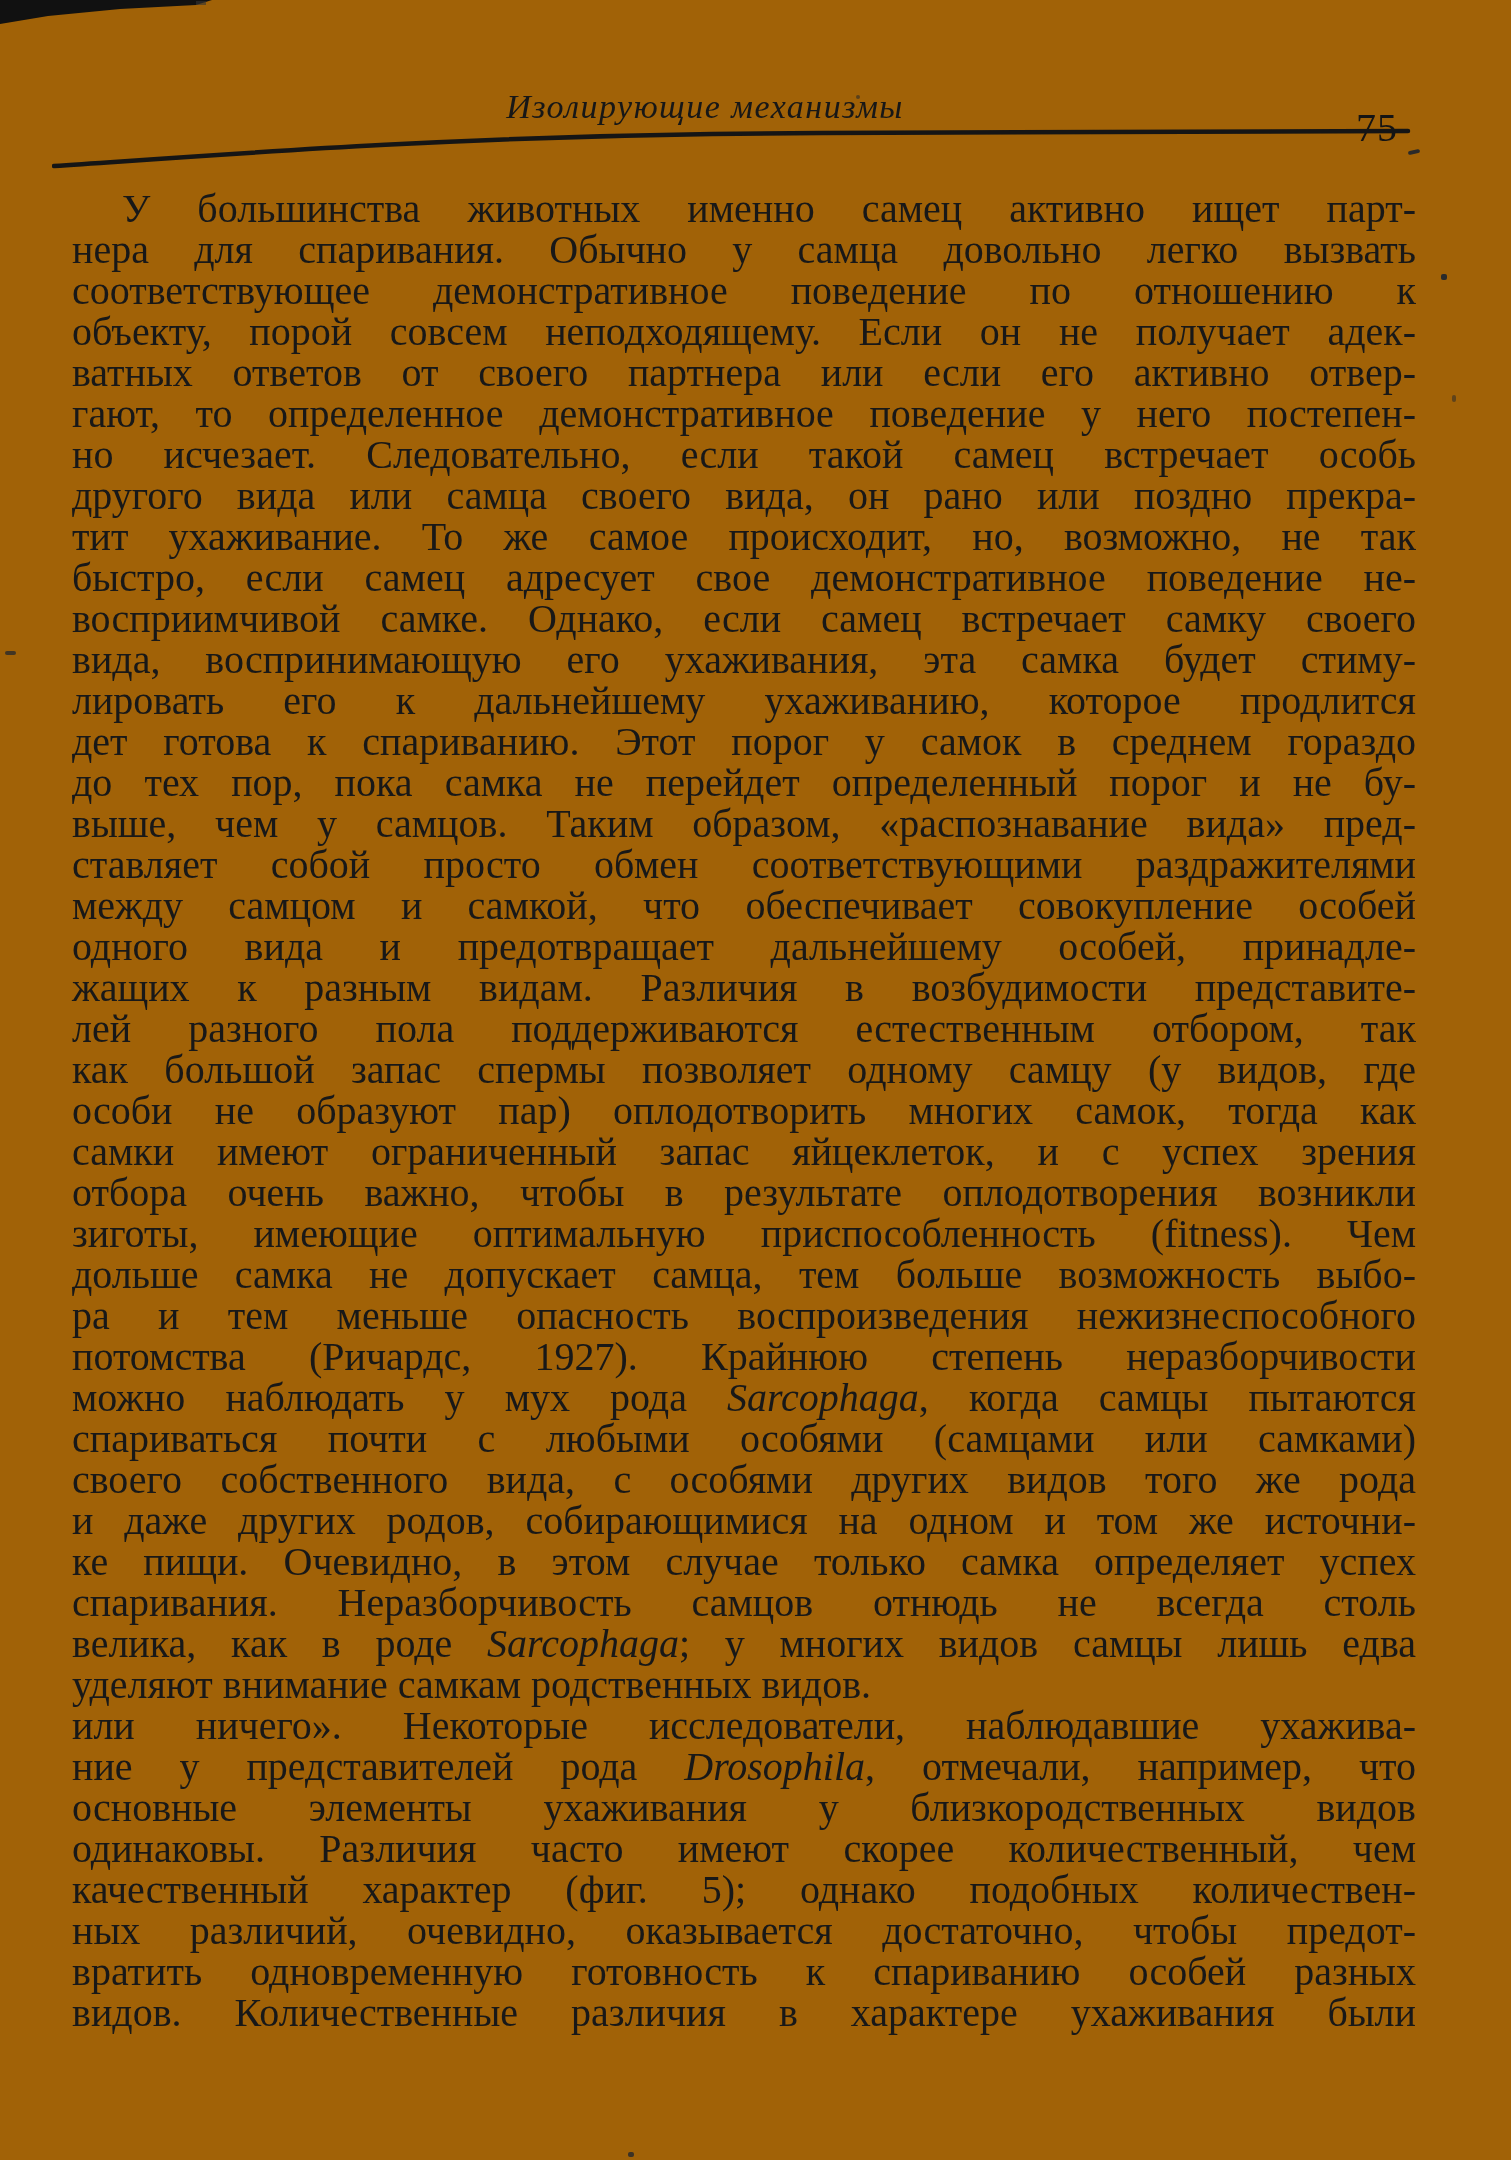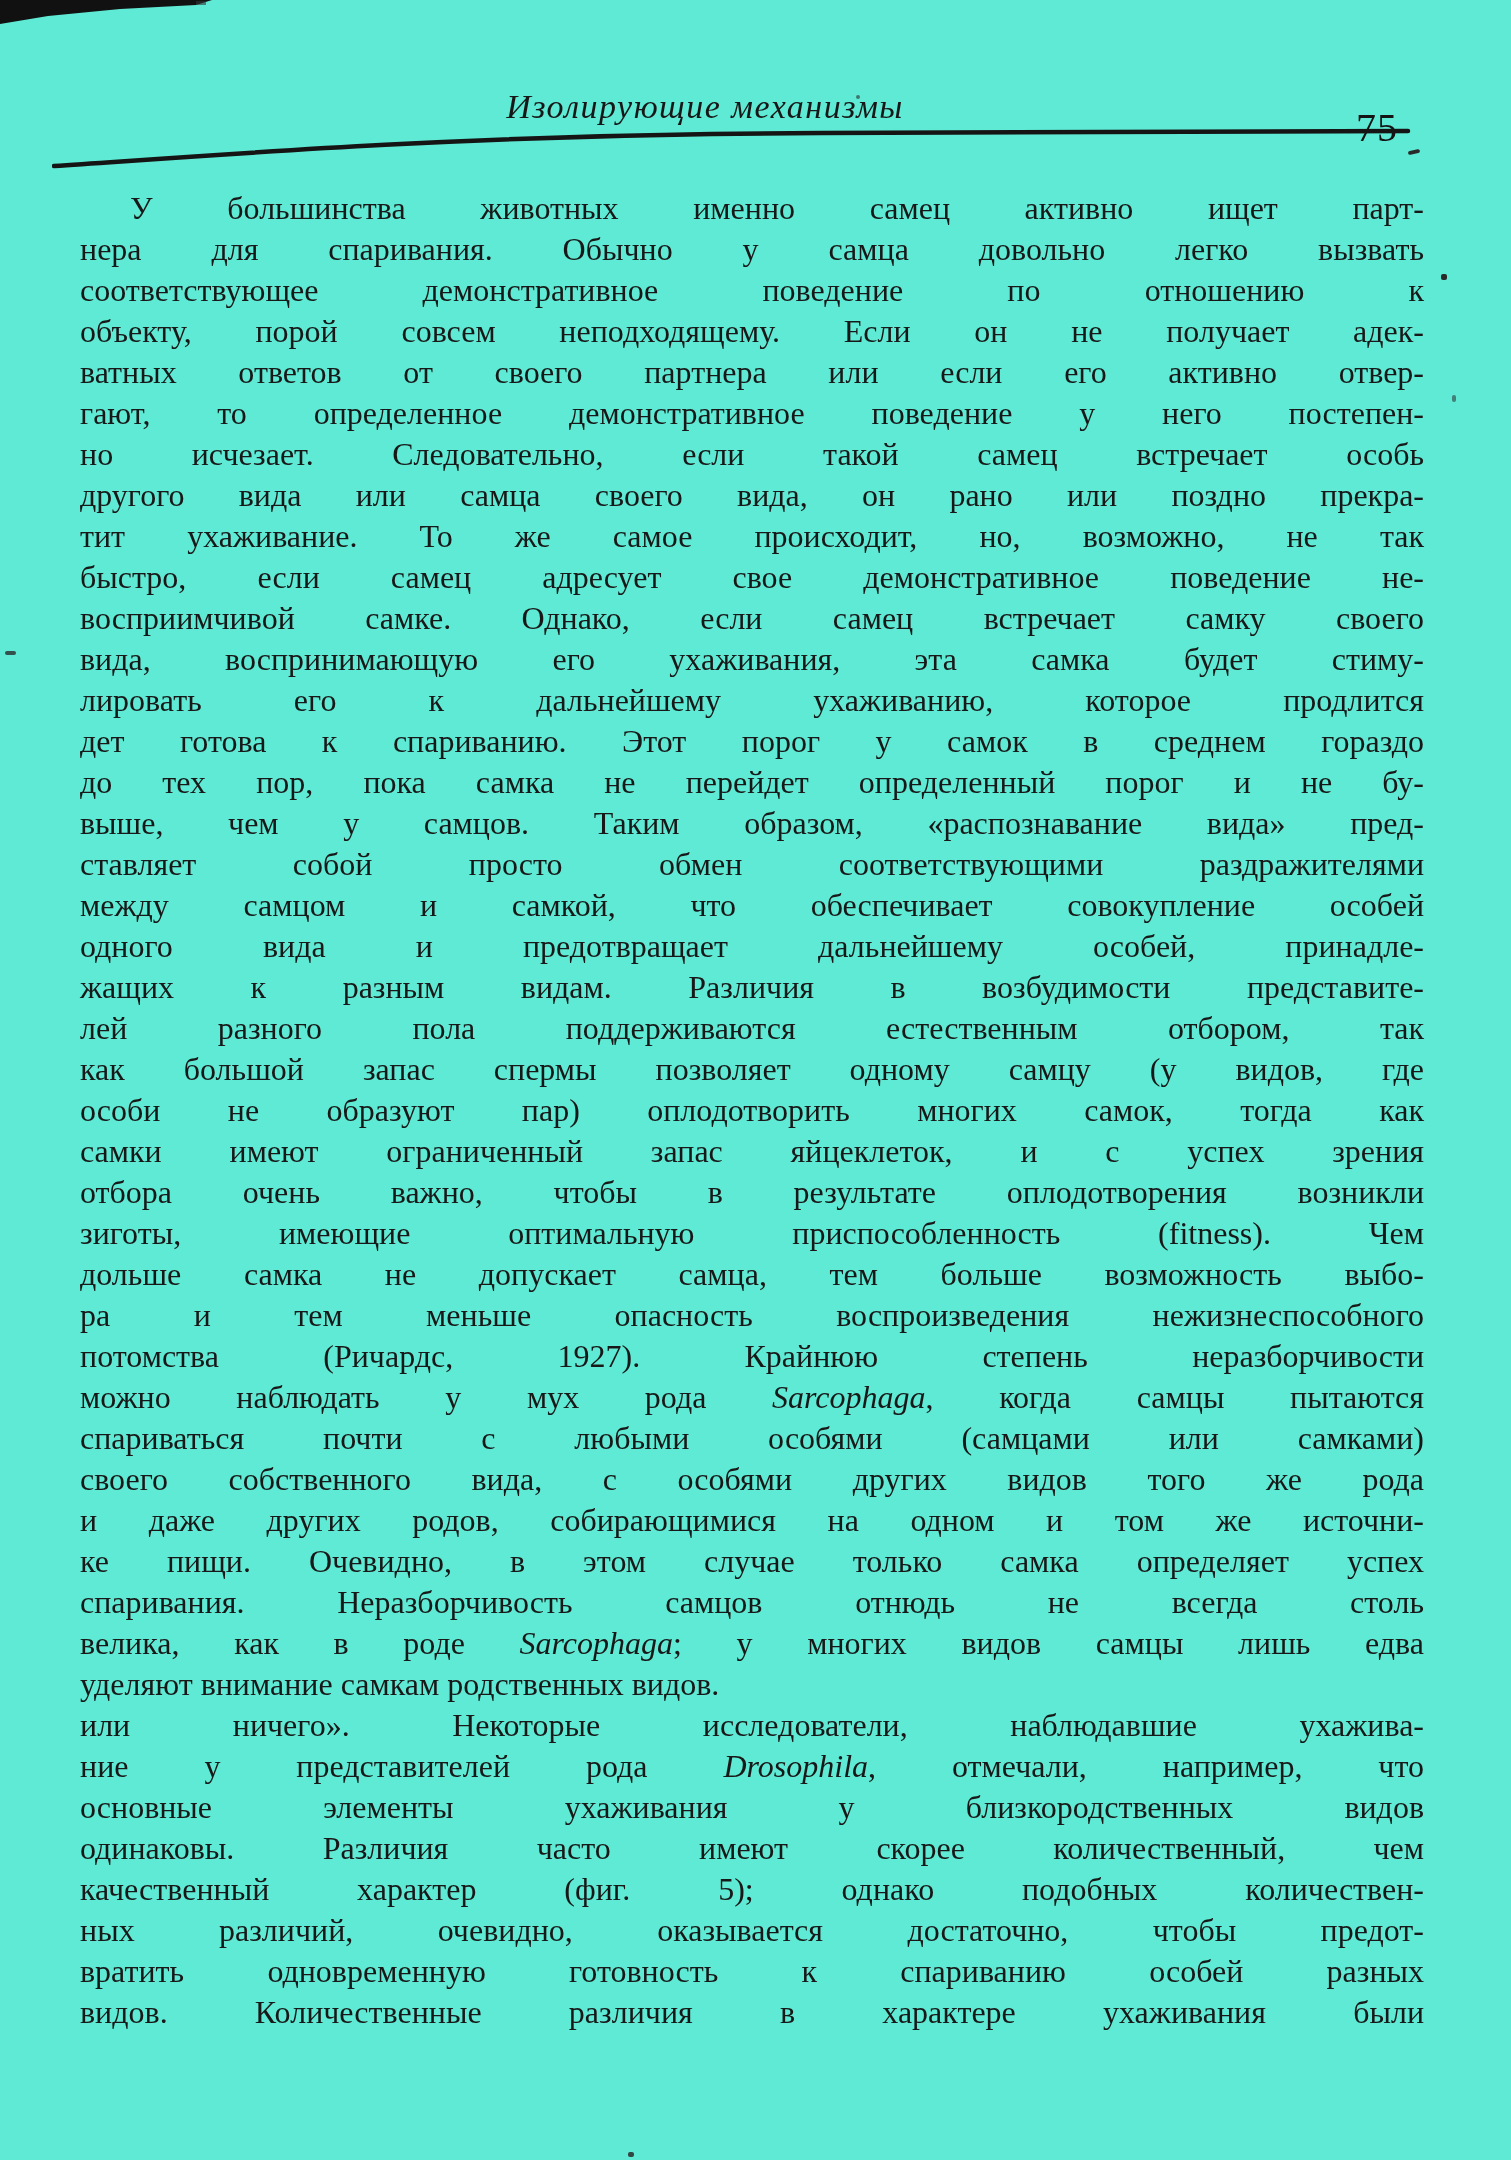--- a/index.html
+++ b/index.html
@@ -1,20 +1,20 @@
 <!DOCTYPE html>
 <html><head>
 <meta charset="utf-8">
 <style>
   html, body { margin: 0; padding: 0; background: #e8e8e6; }
   .page {
     position: relative;
     width: 1511px;
     height: 2160px;
-    background: #5eead4;
+    background: #a16207;
     overflow: hidden;
     font-family: "Liberation Serif", serif;
     color: #161616;
   }
   
   .running-head {
     position: absolute;
     top: 88px; left: 70px; width: 1270px;
     text-align: center;
     font-style: italic;
@@ -32,23 +32,23 @@
     margin-top: 24px;
   }
   .header-rule {
     position: absolute;
     top: 126px; left: 52px;
     width: 1360px; height: 46px;
   }
   
   .text-block {
     position: absolute;
-    top: 188px; left: 80px;
+    top: 188px; left: 72px;
     width: 1344px;
-    font-size: 32px;
+    font-size: 40px;
     line-height: 41px;
     color: #181818;
   }
   .line {
     text-align: justify;
     text-align-last: justify;
     white-space: normal;
     height: 41px;
     overflow: visible;
   }

